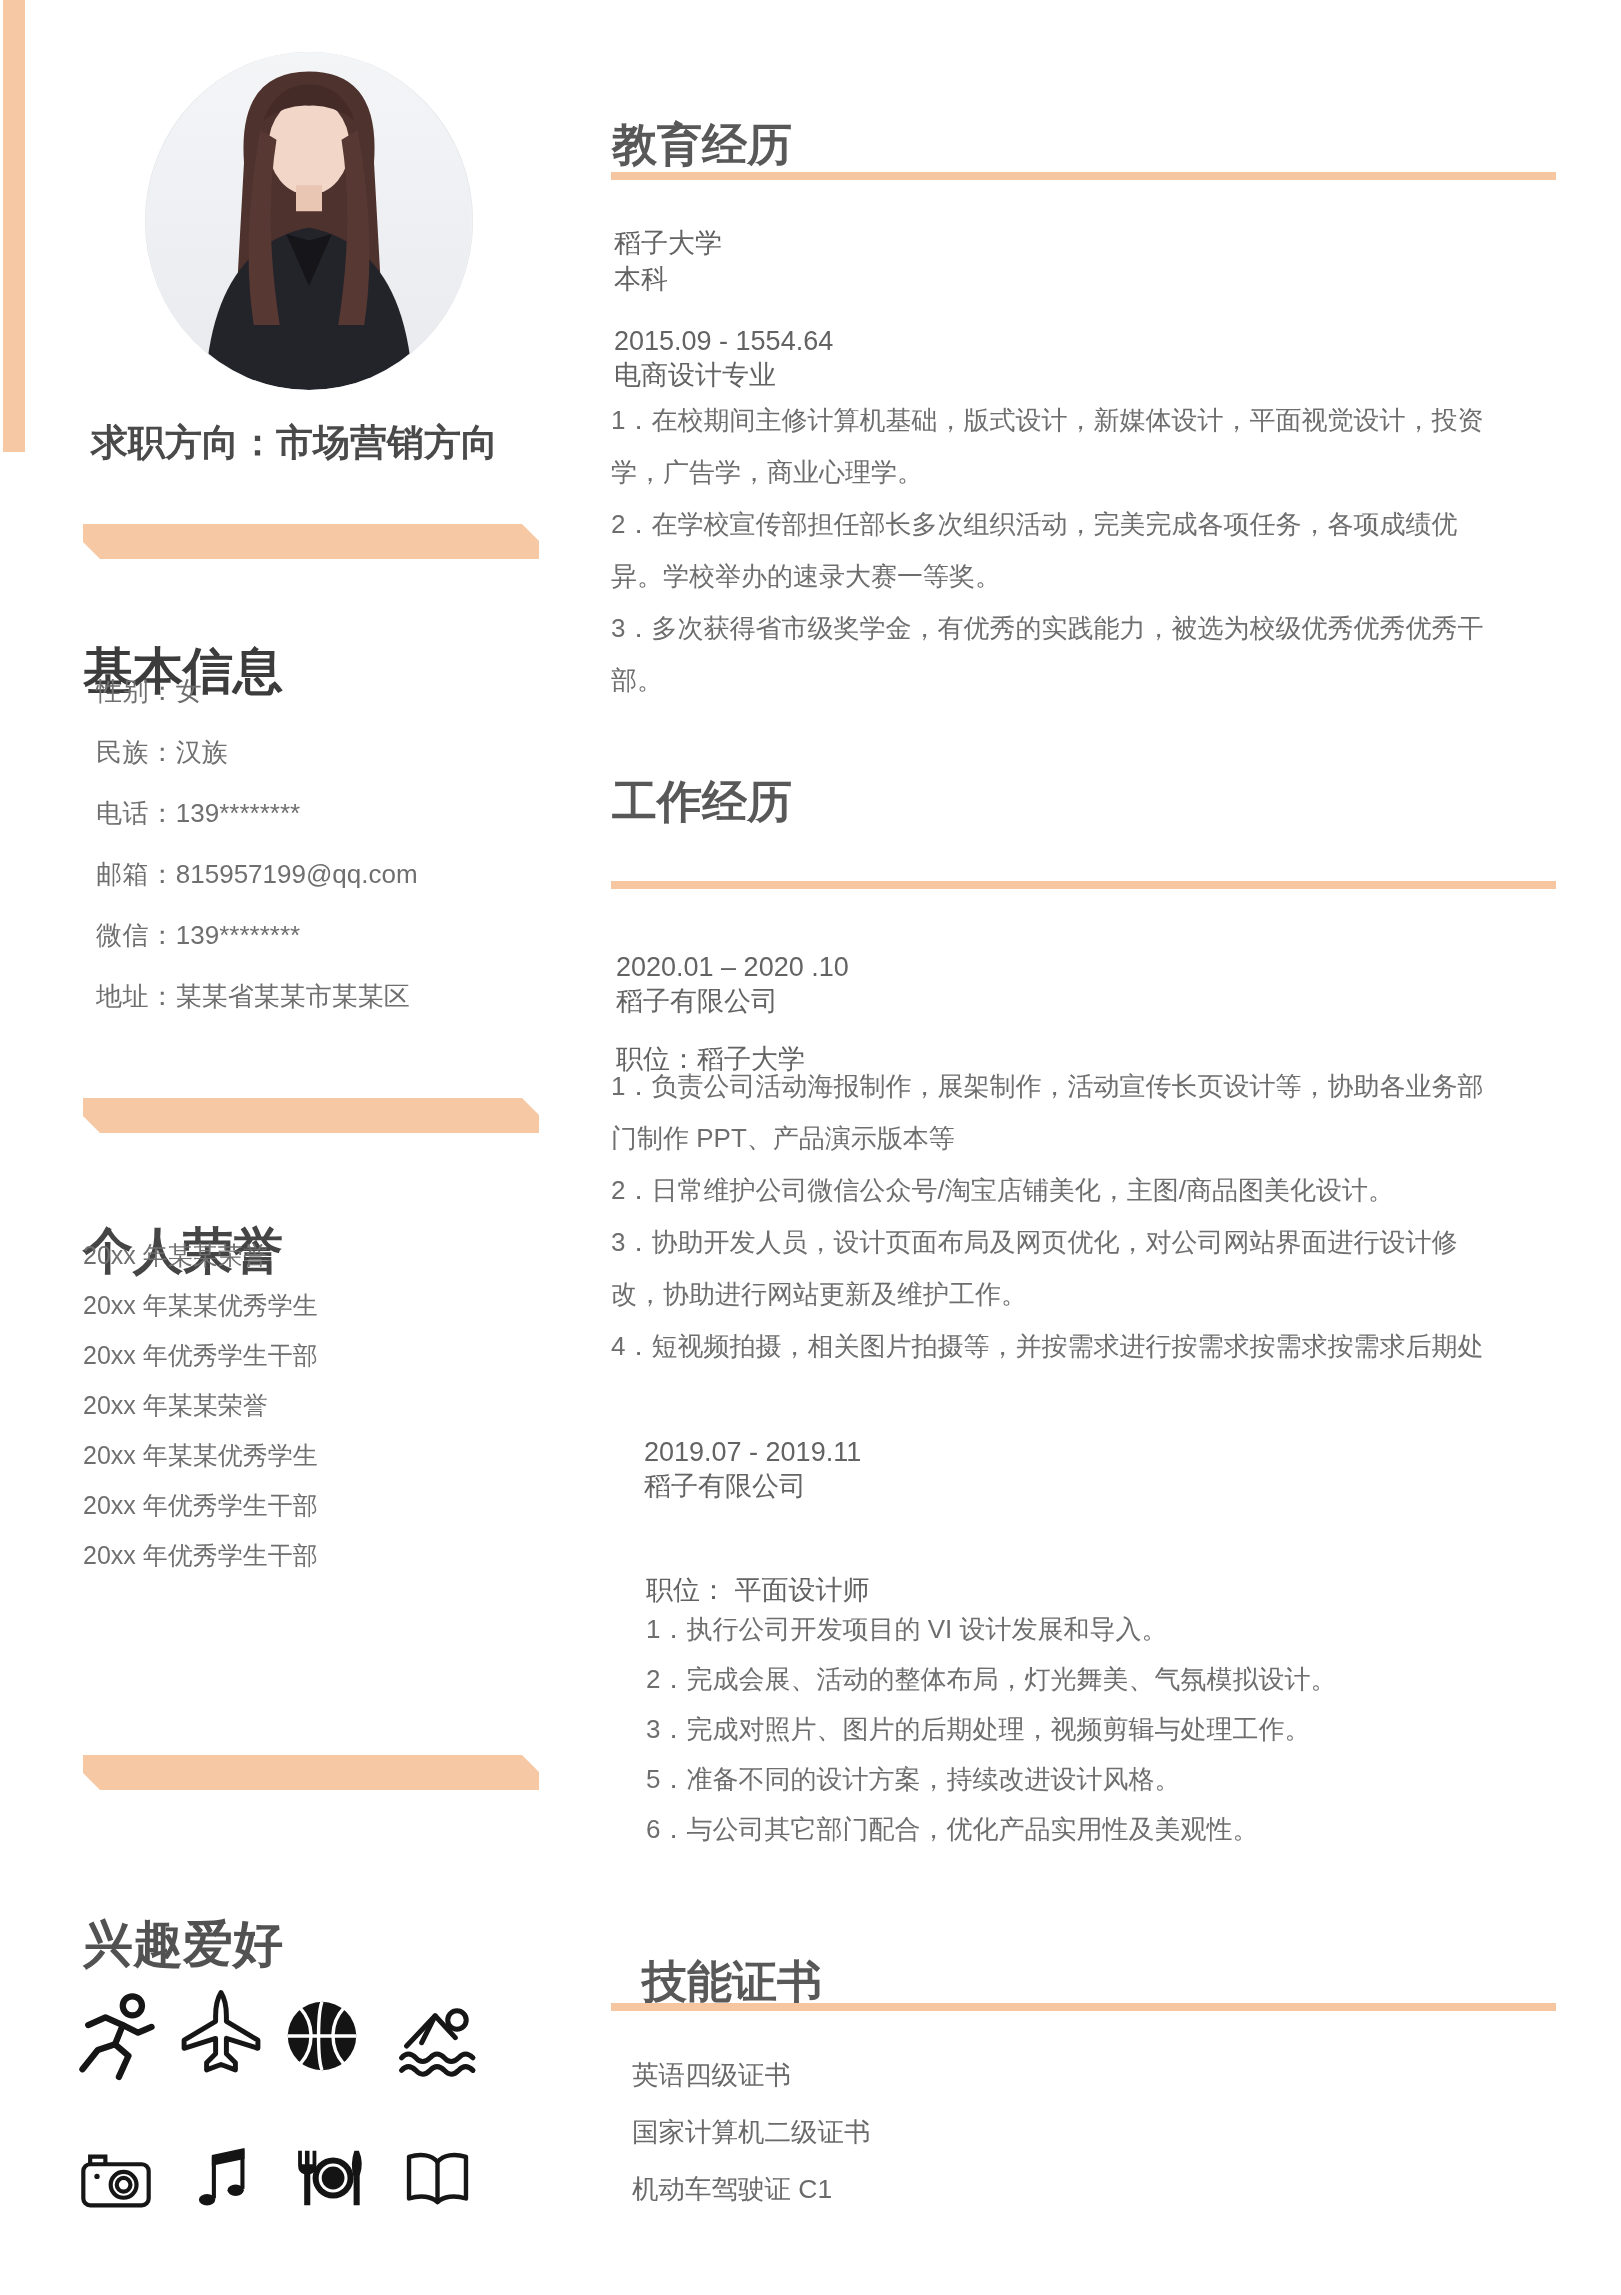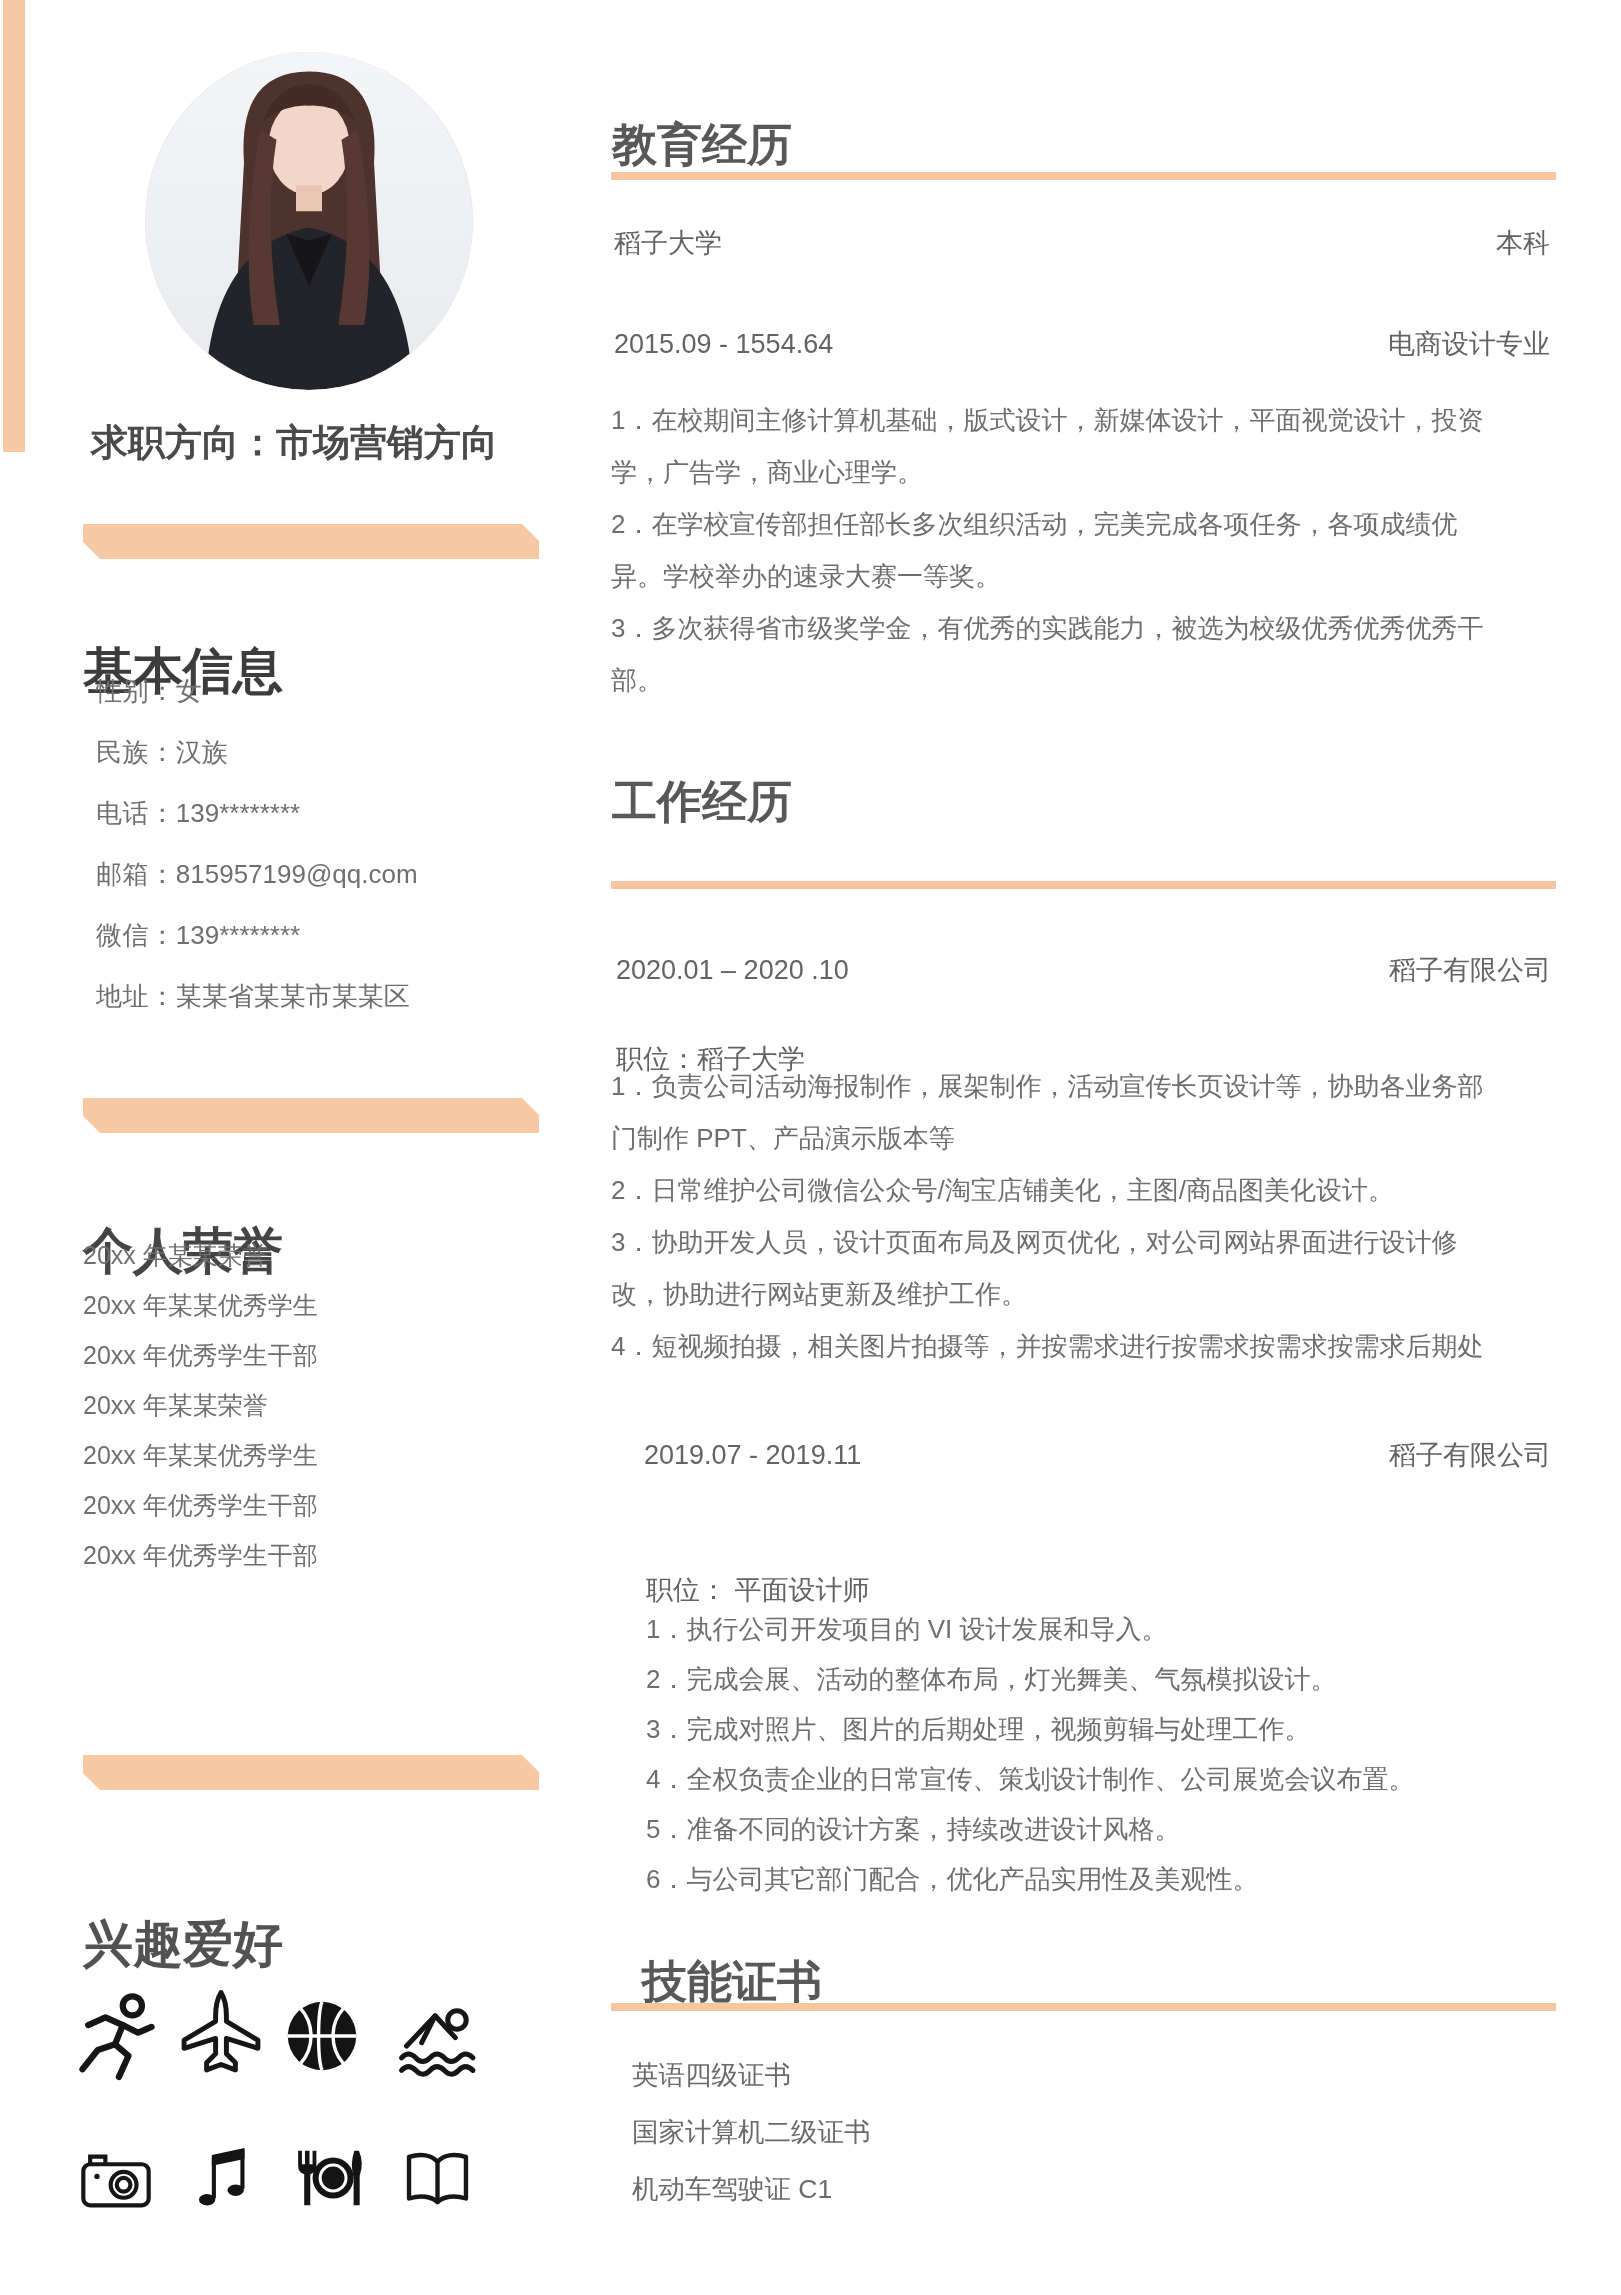--- a/index.html
+++ b/index.html
@@ -36,21 +36,21 @@
   .hobby-icon svg{display:block;width:100%;height:100%;}
 
   
   .main-h2{position:absolute;font-size:45px;font-weight:bold;color:#585858;white-space:nowrap;}
   .h2-edu{left:612px;top:78px;} .h2-work{left:612px;top:764px;margin-top:8px;} .h2-skill{left:642px;top:1915px;}
 
   .divider{position:absolute;left:611px;width:945px;height:8px;background:#F5C6A0;}
   .div-edu{top:172px;} .div-work{top:881px;} .div-skill{top:2003px;}
 
   .row-between{position:absolute;display:flex;justify-content:space-between;align-items:baseline;
-               font-size:27px;color:#636363;white-space:nowrap;}
+               font-size:27px;color:#636363;white-space:nowrap;flex-direction:column;}
   .edu-row1{left:614px;top:225px;width:936px;}
   .edu-row2{left:614px;top:326px;width:936px;}
   .job1-row{left:616px;top:952px;width:935px;}
   .job2-row{left:644px;top:1437px;width:907px;}
 
   .pos-line{position:absolute;font-size:27px;color:#636363;white-space:nowrap;}
   .pos1{left:616px;top:1041px;} .pos2{left:646px;top:1572px;}
 
   .bullets{position:absolute;font-size:26px;color:#6e6e6e;line-height:52px;}
   .bullets p{margin:0;}
@@ -233,21 +233,20 @@
 
   <div class="row-between job2-row">
     <span>2019.07 - 2019.11</span>
     <span>稻子有限公司</span>
   </div>
   <div class="pos-line pos2">职位： 平面设计师</div>
   <div class="bullets job2-bullets">
     <p>1．执行公司开发项目的 VI 设计发展和导入。</p>
     <p>2．完成会展、活动的整体布局，灯光舞美、气氛模拟设计。</p>
     <p>3．完成对照片、图片的后期处理，视频剪辑与处理工作。</p>
-    <p>4．全权负责企业的日常宣传、策划设计制作、公司展览会议布置。</p>
     <p>5．准备不同的设计方案，持续改进设计风格。</p>
     <p>6．与公司其它部门配合，优化产品实用性及美观性。</p>
   </div>
 
   <h2 class="main-h2 h2-skill">技能证书</h2>
   <div class="divider div-skill"></div>
   <div class="cert-col cert-left">
     <div>英语四级证书</div>
     <div>国家计算机二级证书</div>
     <div>机动车驾驶证 C1</div>

